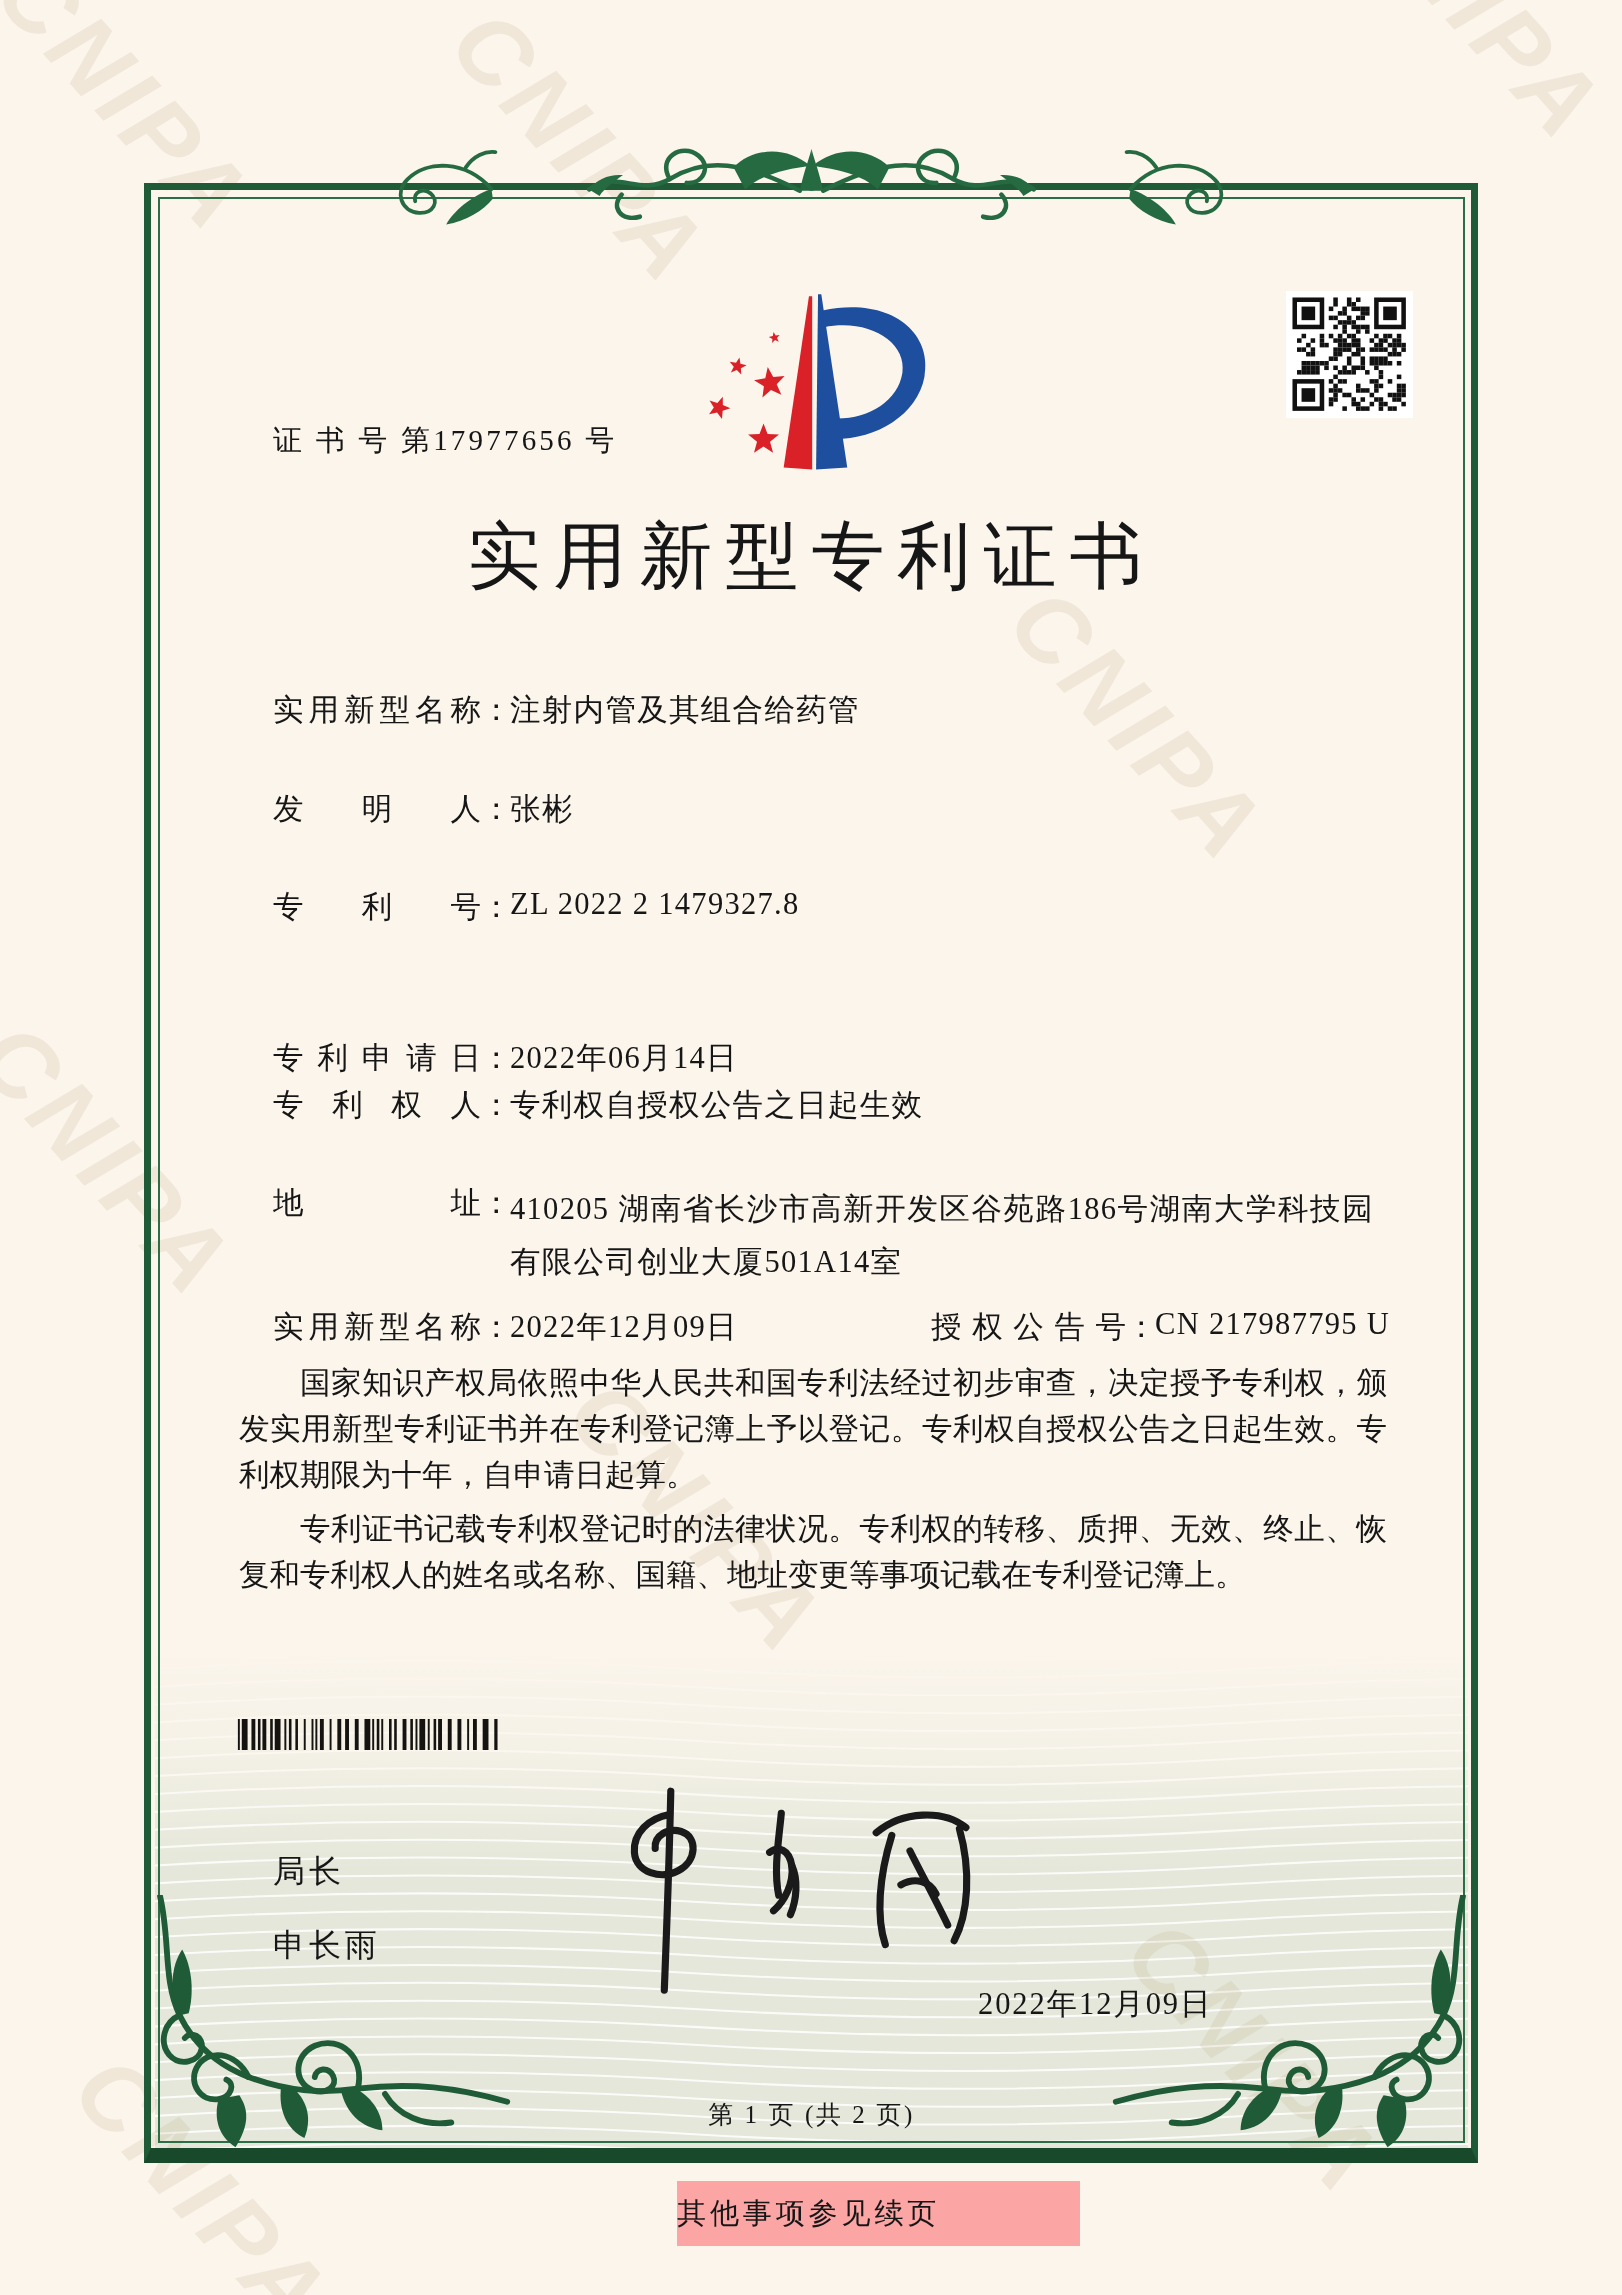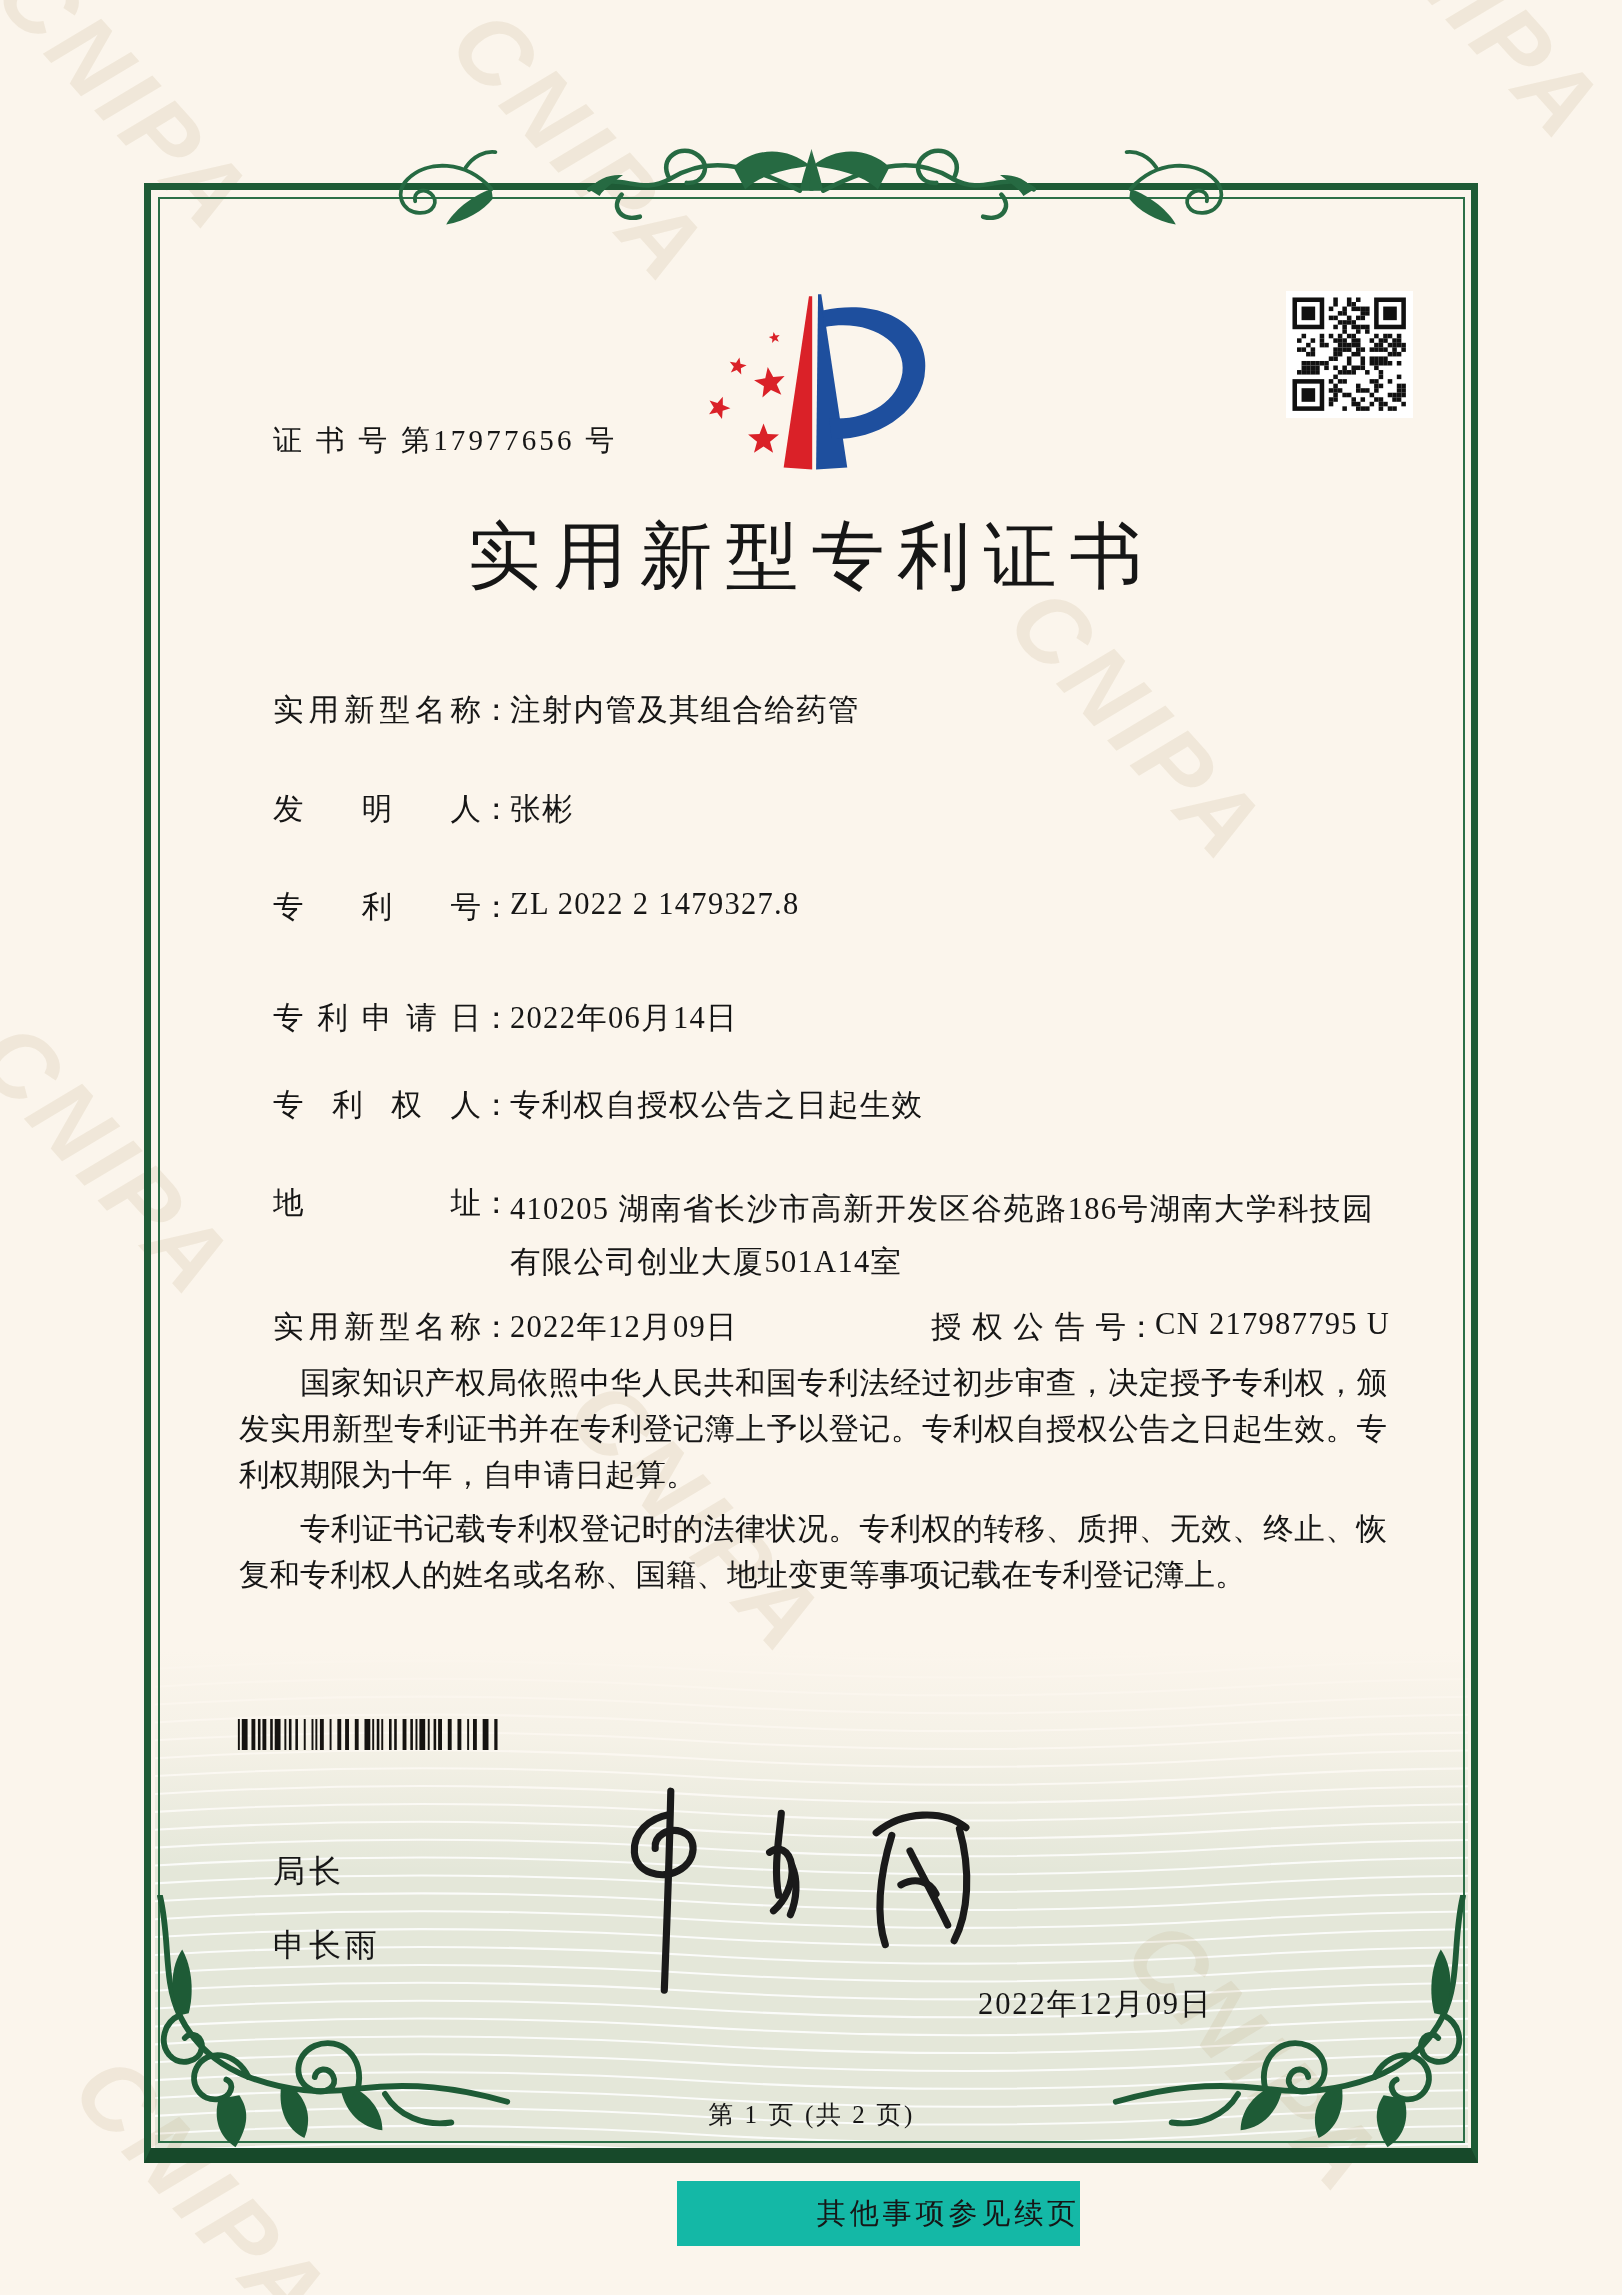--- a/index.html
+++ b/index.html
@@ -36,22 +36,22 @@
   .flabel{display:inline-block; width:208px; text-align:justify; text-align-last:justify; vertical-align:top;}
   .fcolon{display:inline-block; width:29px; vertical-align:top;}
   .fvalue{display:inline-block; vertical-align:top; letter-spacing:1.3px;}
   .fvalue.wrap{width:864px; white-space:normal; line-height:53px; text-align:justify;}
   .grant-group2{display:inline-block; margin-left:44px;}
   .paras{left:231px; top:1352px; width:1164px; font-size:30.5px; line-height:46px; text-align:justify; z-index:5;}
   .paras p{margin:8px; text-indent:2em;}
   .sig-label{left:273px; font-size:32px; letter-spacing:3.9px;}
   .issue-date{left:978px; top:1984px; font-size:30.5px; letter-spacing:1.9px;}
   .page-info{left:0; right:0; top:2098px; text-align:center; font-size:25px; letter-spacing:2.6px;}
-  .footer-box{left:677px; top:2181px; width:403px; height:65px; background:#14b8a6;
-    text-align:right; line-height:65px; font-size:29px; letter-spacing:3.9px; z-index:5;}
+  .footer-box{left:677px; top:2181px; width:403px; height:65px; background:#fca5a5;
+    text-align:left; line-height:65px; font-size:29px; letter-spacing:3.9px; z-index:5;}
   .barcode{left:237px; top:1719px; z-index:5;}
   .qr{left:1286px; top:291px; z-index:5;}
   .logo{left:694px; top:291px; z-index:5;}
   .signature{left:572px; top:1773px; z-index:5;}
 </style>
 </head>
 <body>
 
 <div class="page">
 
@@ -391,21 +391,21 @@
 
   <div class="abs frow" style="top:690px">
     <span class="flabel">实用新型名称</span><span class="fcolon">：</span><span class="fvalue">注射内管及其组合给药管</span>
   </div>
   <div class="abs frow" style="top:789px">
     <span class="flabel">发明人</span><span class="fcolon">：</span><span class="fvalue">张彬</span>
   </div>
   <div class="abs frow" style="top:887px">
     <span class="flabel">专利号</span><span class="fcolon">：</span><span class="fvalue">ZL 2022 2 1479327.8</span>
   </div>
-  <div class="abs frow" style="top:998px">
+  <div class="abs frow" style="top:1038px">
     <span class="flabel">专利申请日</span><span class="fcolon">：</span><span class="fvalue">2022年06月14日</span>
   </div>
   <div class="abs frow" style="top:1085px">
     <span class="flabel">专利权人</span><span class="fcolon">：</span><span class="fvalue">专利权自授权公告之日起生效</span>
   </div>
   <div class="abs frow" style="top:1183px">
     <span class="flabel">地址</span><span class="fcolon">：</span><span class="fvalue wrap">410205 湖南省长沙市高新开发区谷苑路186号湖南大学科技园有限公司创业大厦501A14室</span>
   </div>
 
   <div class="abs frow" style="top:1307px">

